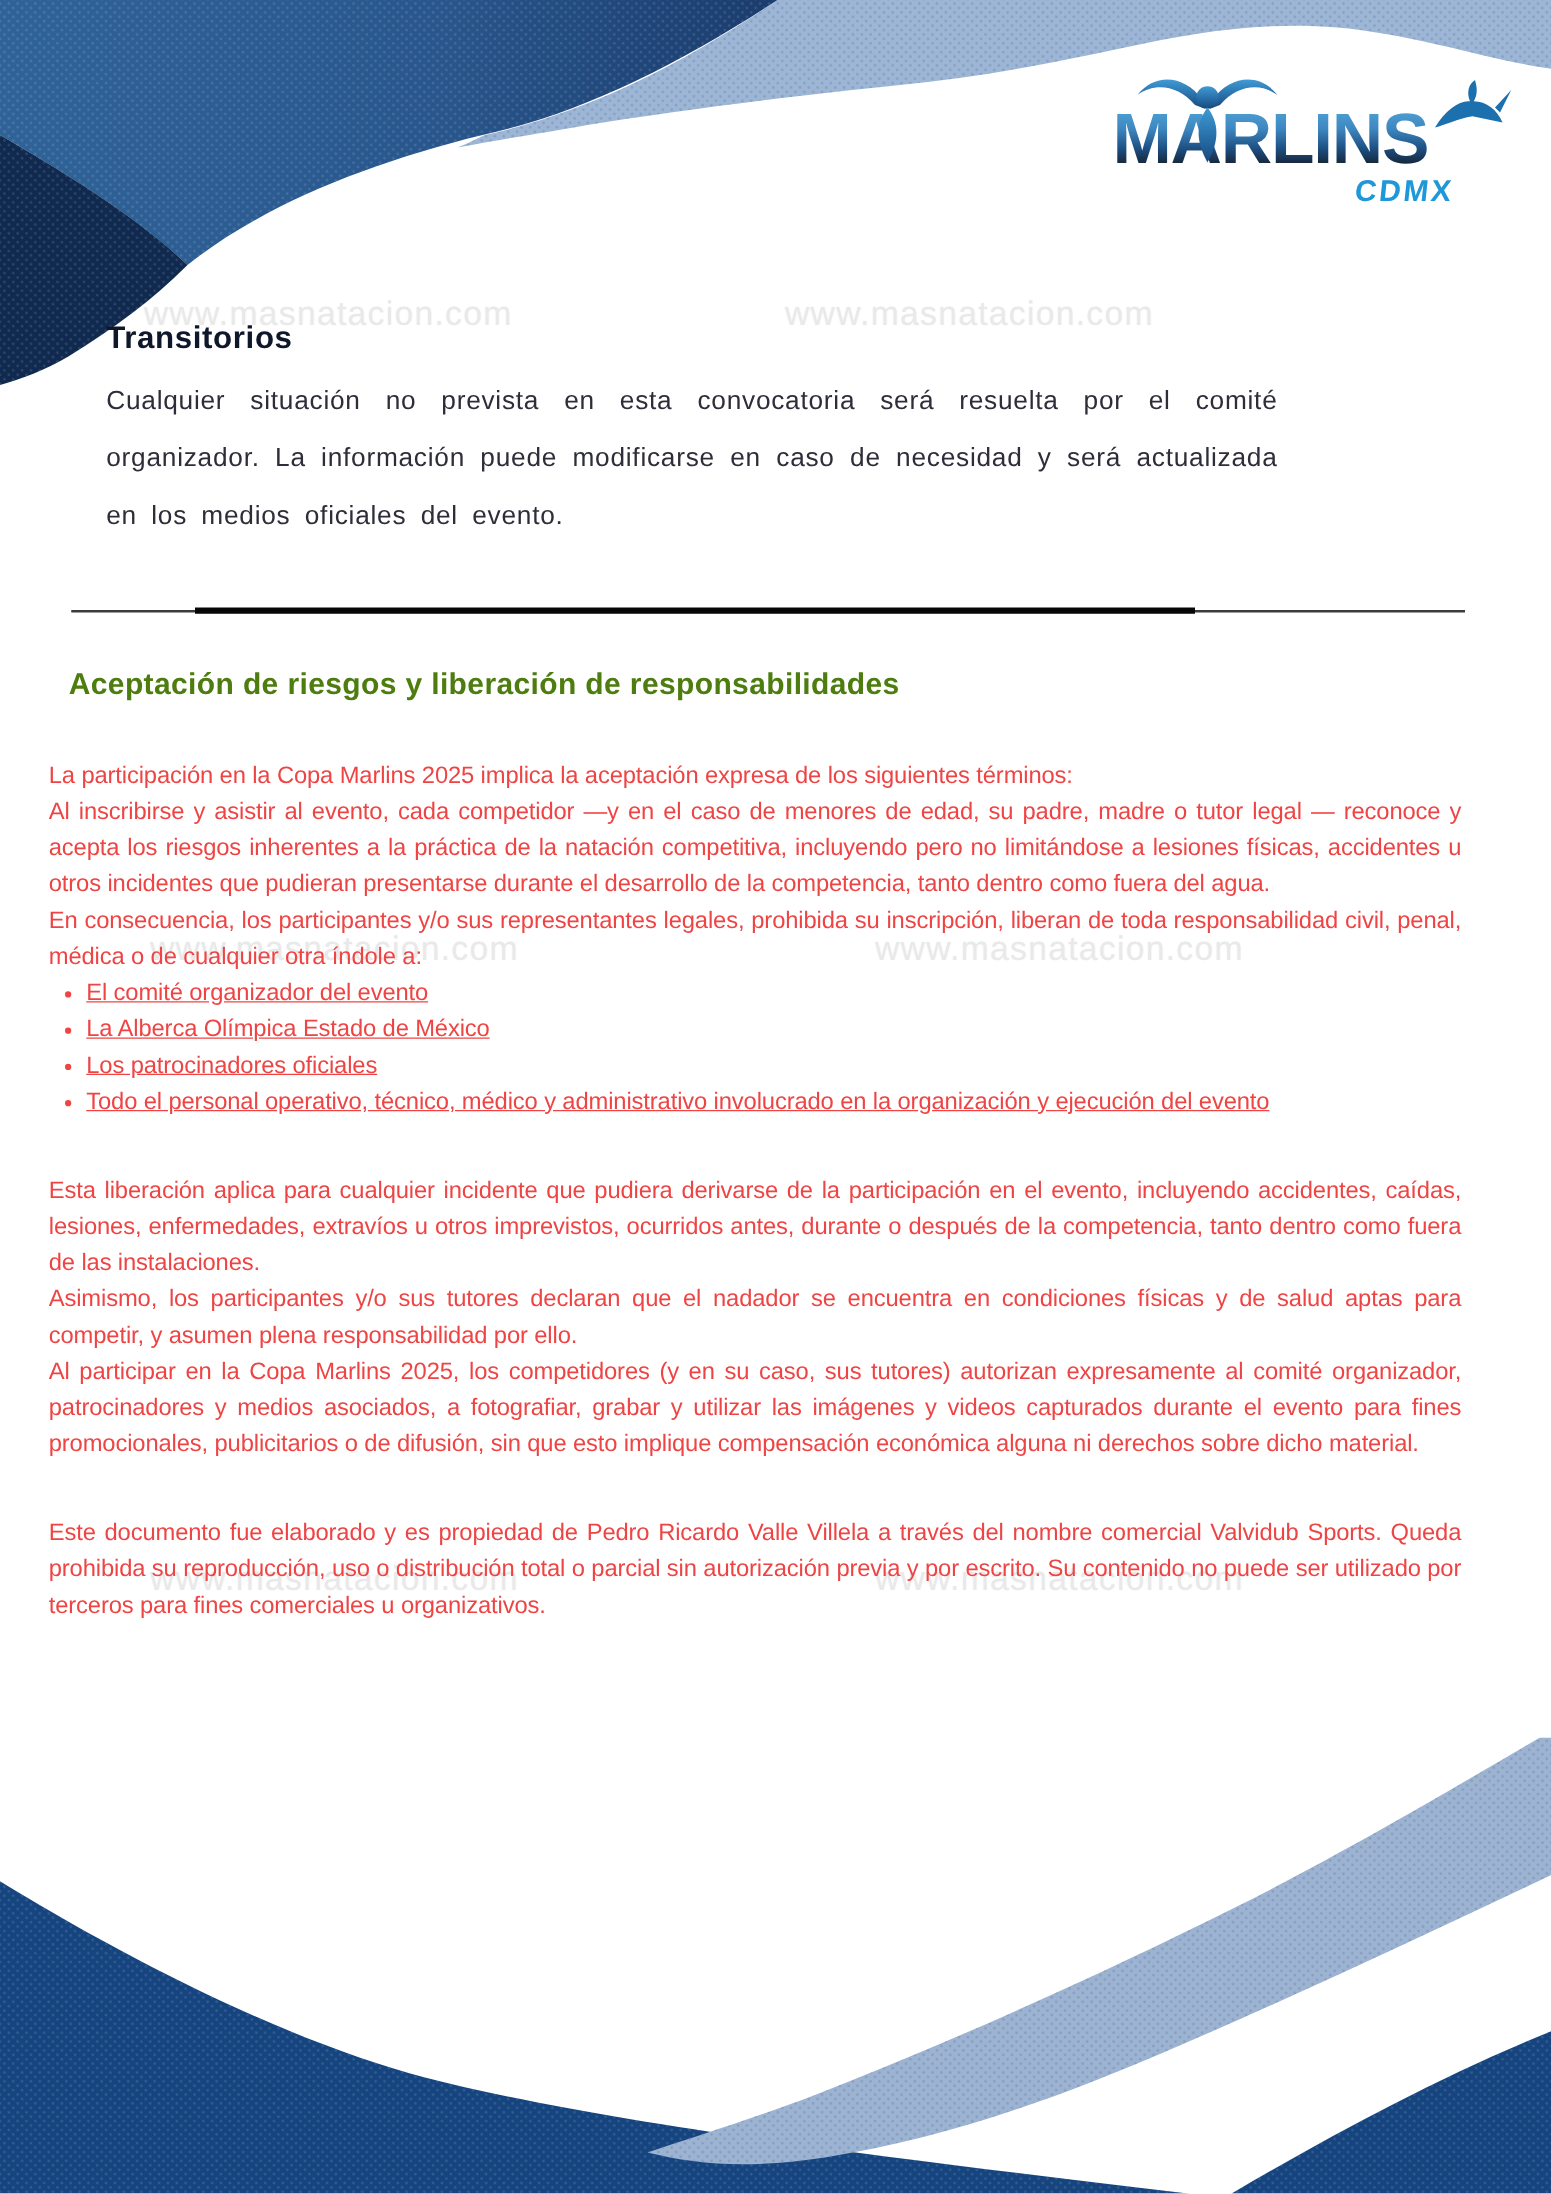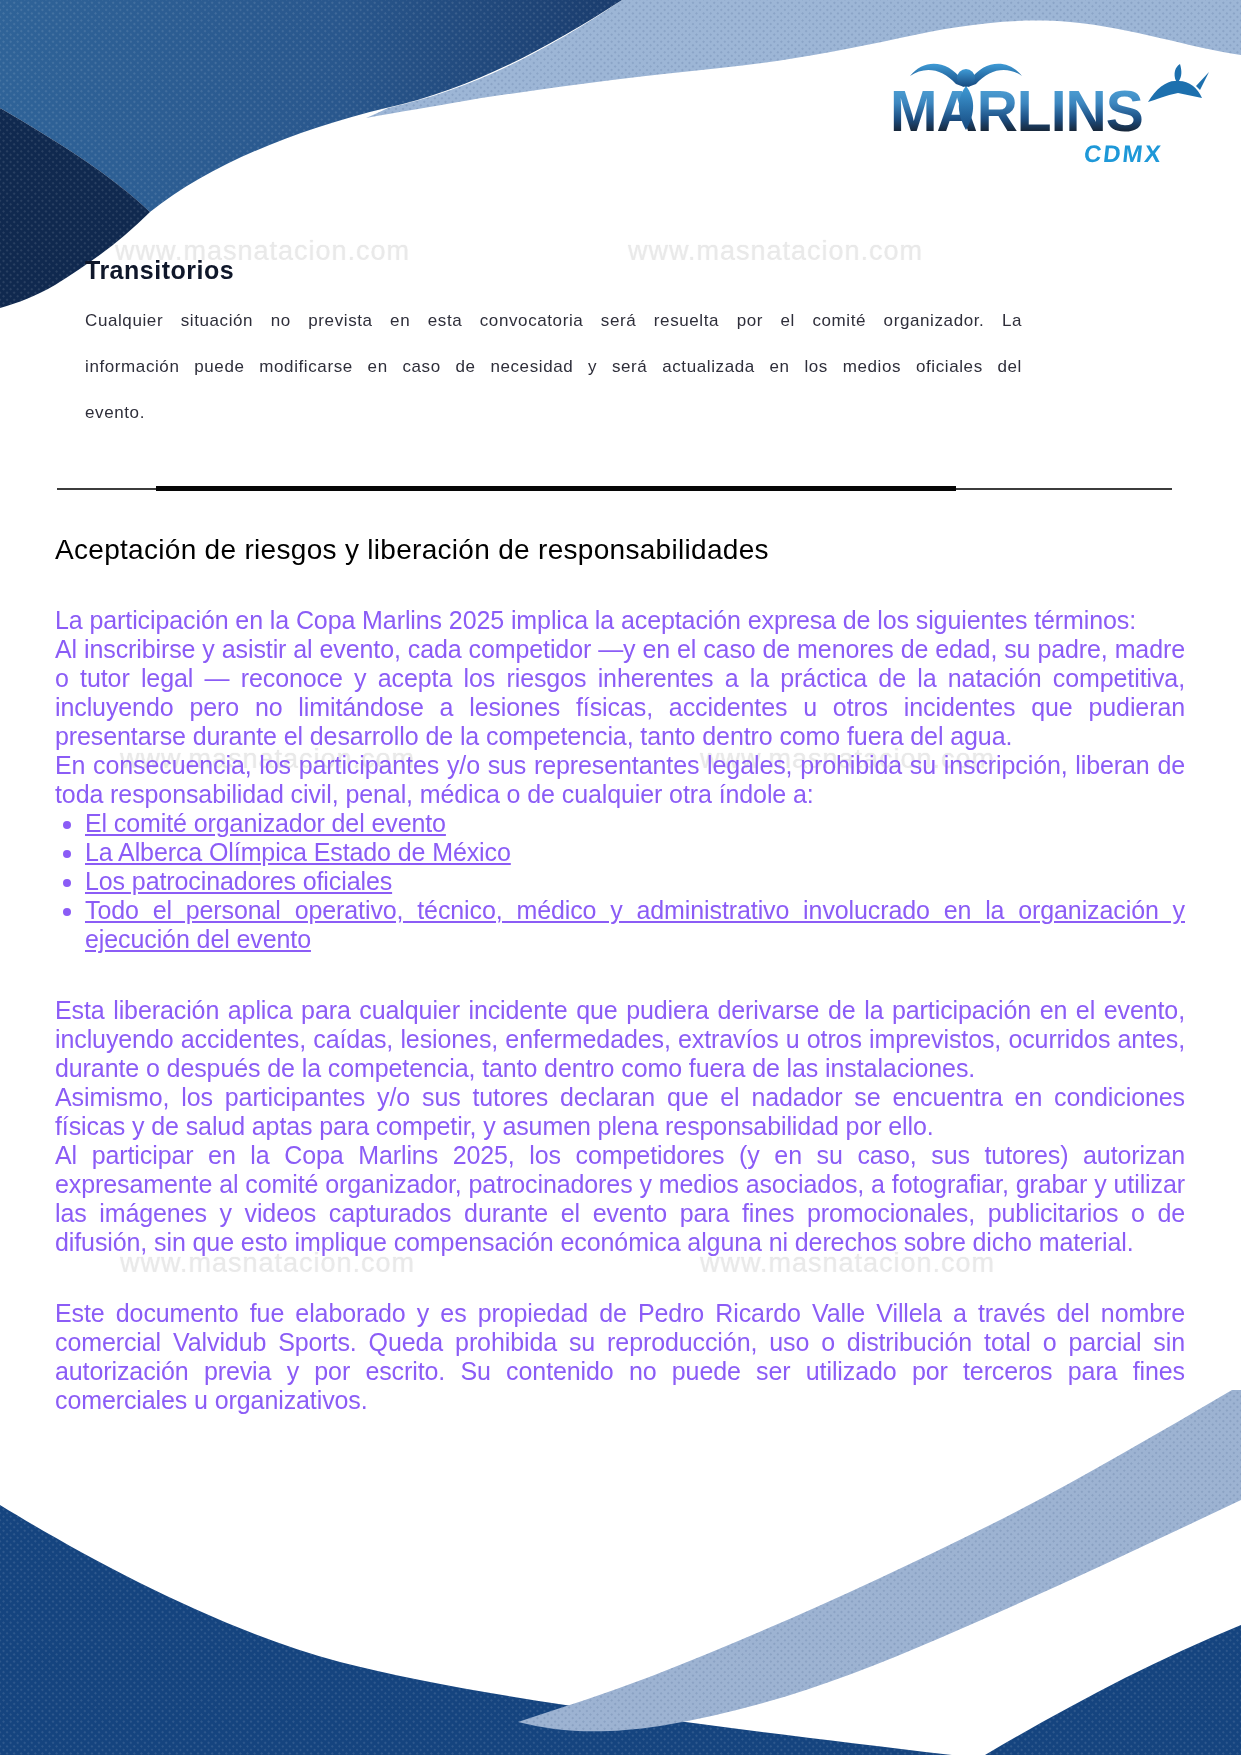--- a/index.html
+++ b/index.html
@@ -17,30 +17,30 @@
   #logo .sub{position:absolute;left:232px;top:80px;font-size:24px;font-weight:bold;
     color:#1e98d8;letter-spacing:2px;transform:skewX(-6deg);}
   #swimmer{position:absolute;left:52px;top:-6px;}
   #marlin-fish{position:absolute;left:292px;top:2px;}
   
   .wm{position:absolute;font-size:27px;font-weight:normal;color:#e9e9e9;letter-spacing:1px;
       text-shadow:0 1px 0 #ffffff,0 0 1px #dcdcdc;z-index:0;white-space:nowrap;}
   
   #h-transitorios{position:absolute;left:85px;top:256px;font-size:25px;font-weight:bold;
       color:#0f172a;letter-spacing:0.5px;z-index:1;}
-  #p-transitorios{position:absolute;left:85px;top:298px;width:937px;font-size:17px;
+  #p-transitorios{position:absolute;left:85px;top:298px;width:937px;font-size:21px;
       line-height:46px;text-align:justify;color:#2e2e3a;letter-spacing:0.6px;word-spacing:5px;z-index:1;}
   
   .rule-thin{position:absolute;left:57px;top:488px;width:1115px;height:2px;background:#3c3c3c;z-index:1;}
   .rule-thick{position:absolute;left:156px;top:486px;width:800px;height:5px;background:#060606;z-index:1;}
   
-  #h-aceptacion{position:absolute;left:55px;top:534px;font-size:28px;font-weight:normal;
-      color:#000000;letter-spacing:0.3px;z-index:1;}
-  #sec2{position:absolute;left:55px;top:606px;width:1130px;font-size:25px;line-height:29px;
-      text-align:justify;color:#8b5cf6;letter-spacing:-0.1px;z-index:1;}
+  #h-aceptacion{position:absolute;left:55px;top:534px;font-size:24px;font-weight:bold;
+      color:#4d7c0f;letter-spacing:0.3px;z-index:1;}
+  #sec2{position:absolute;left:39px;top:606px;width:1130px;font-size:19px;line-height:29px;
+      text-align:justify;color:#ef4444;letter-spacing:-0.1px;z-index:1;}
   #sec2 p{margin:0;}
   #sec2 .gap{margin-top:42px;}
   #sec2 ul{margin:0;padding:0 0 0 30px;list-style:disc;}
   #sec2 li{text-align:justify;text-decoration:underline;}
 </style>
 </head>
 <body>
 
 <div id="page">
 

